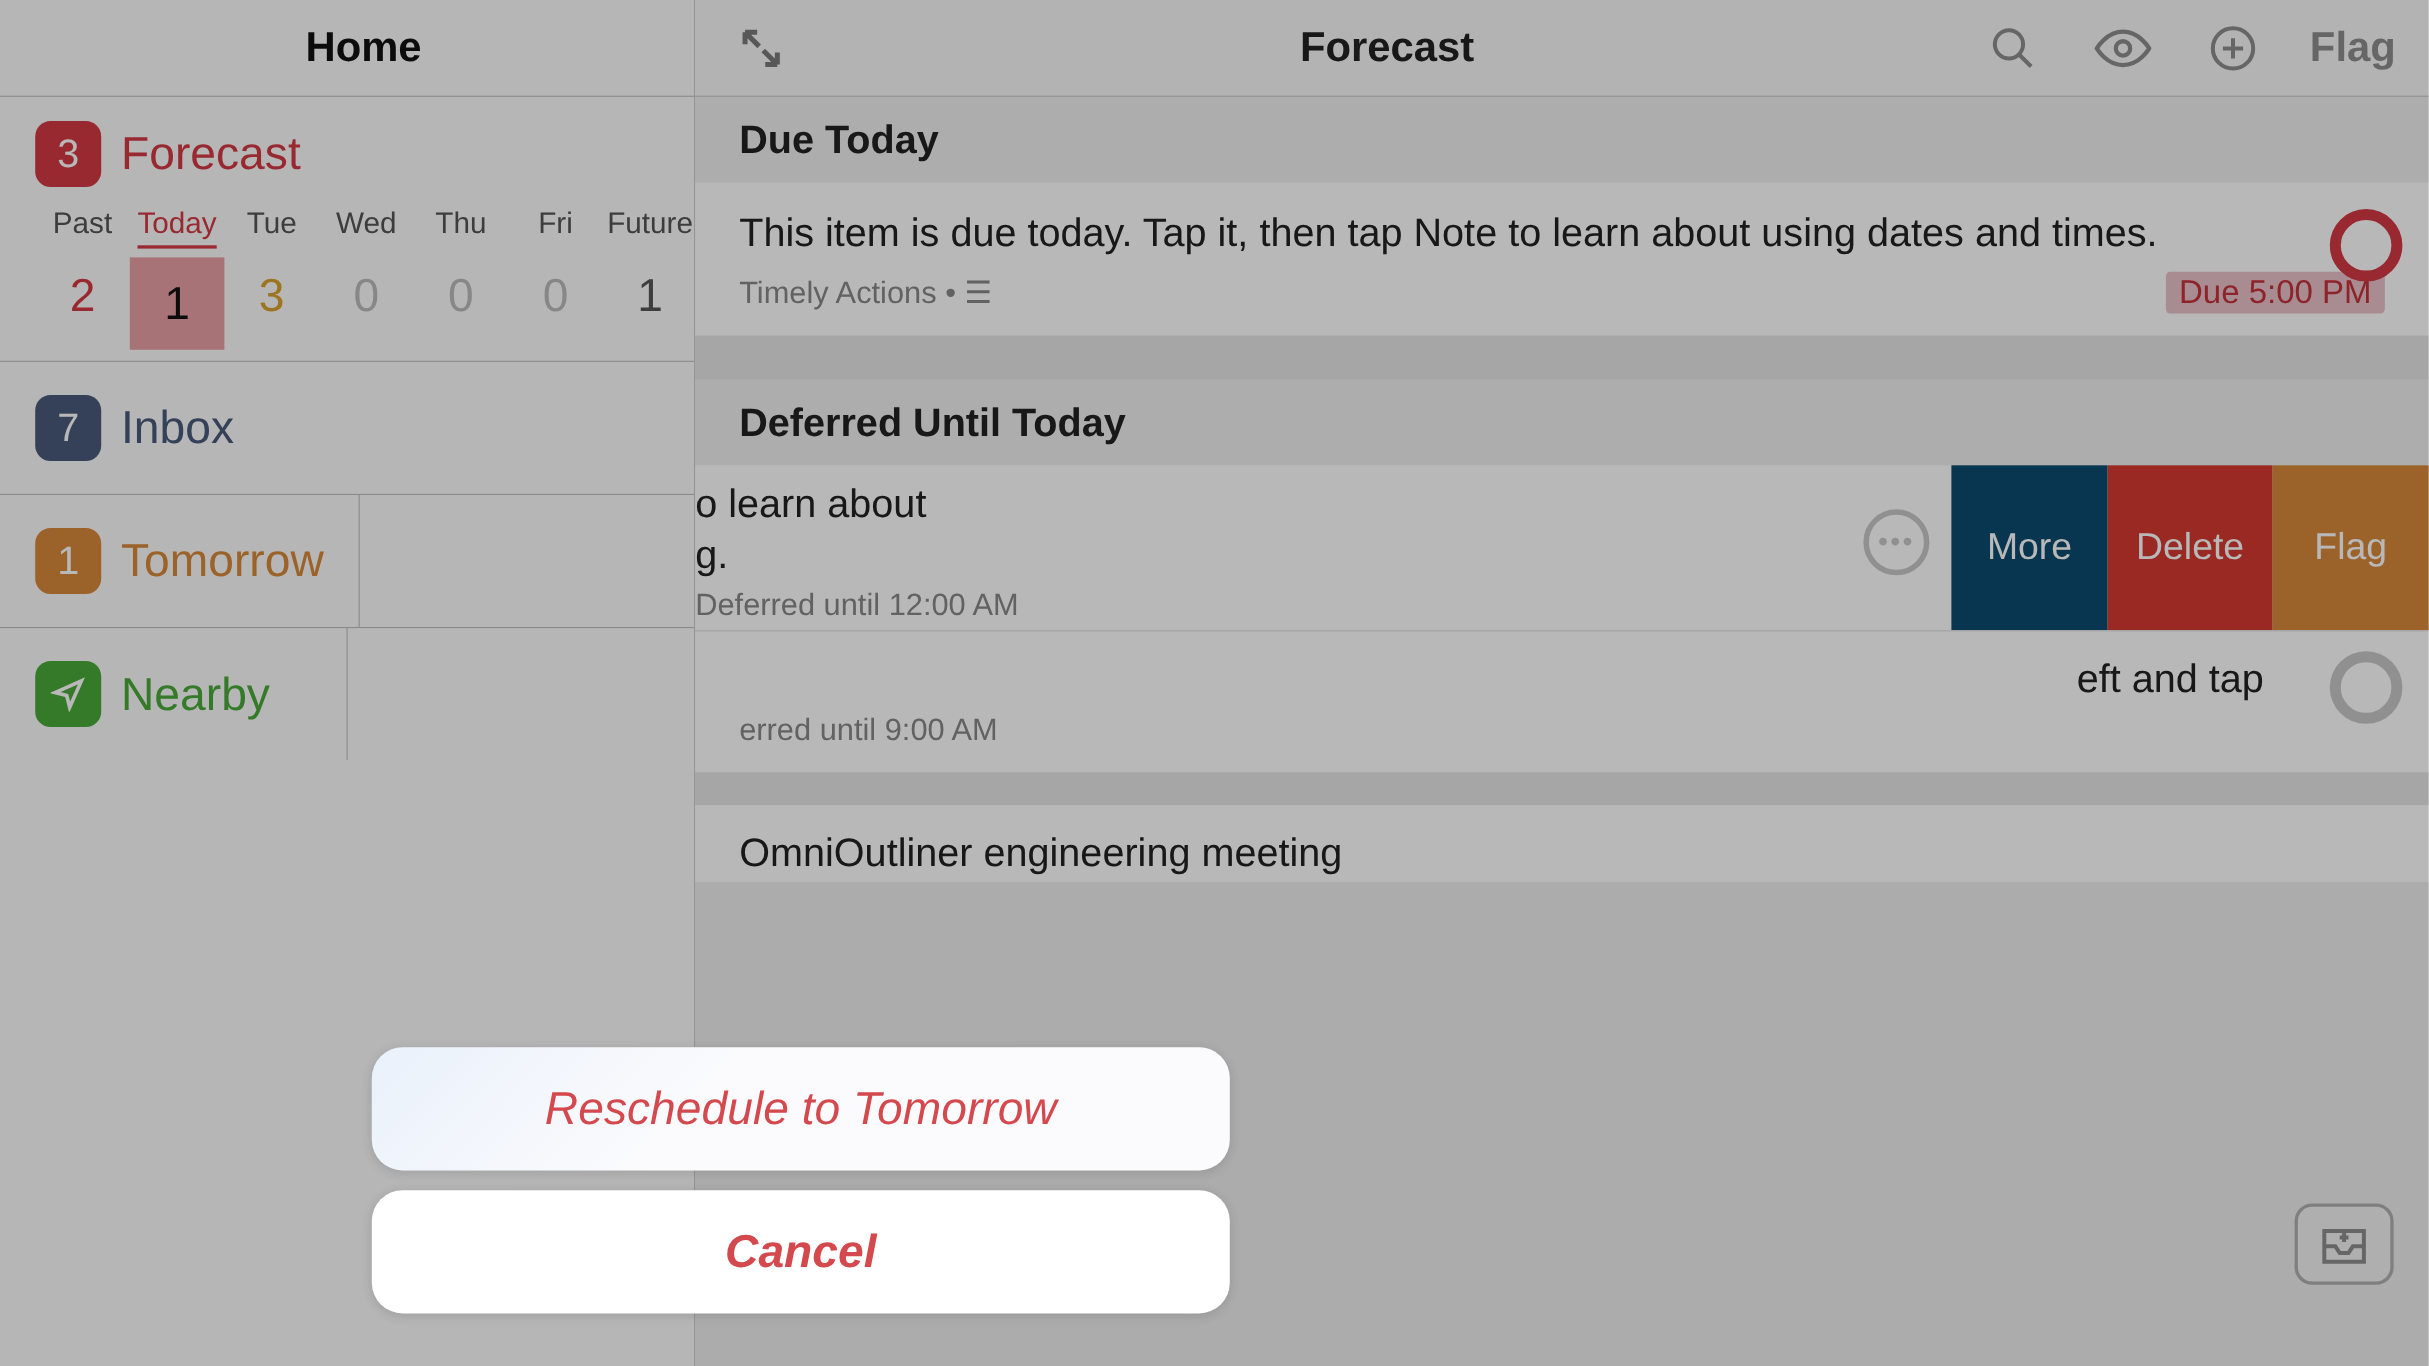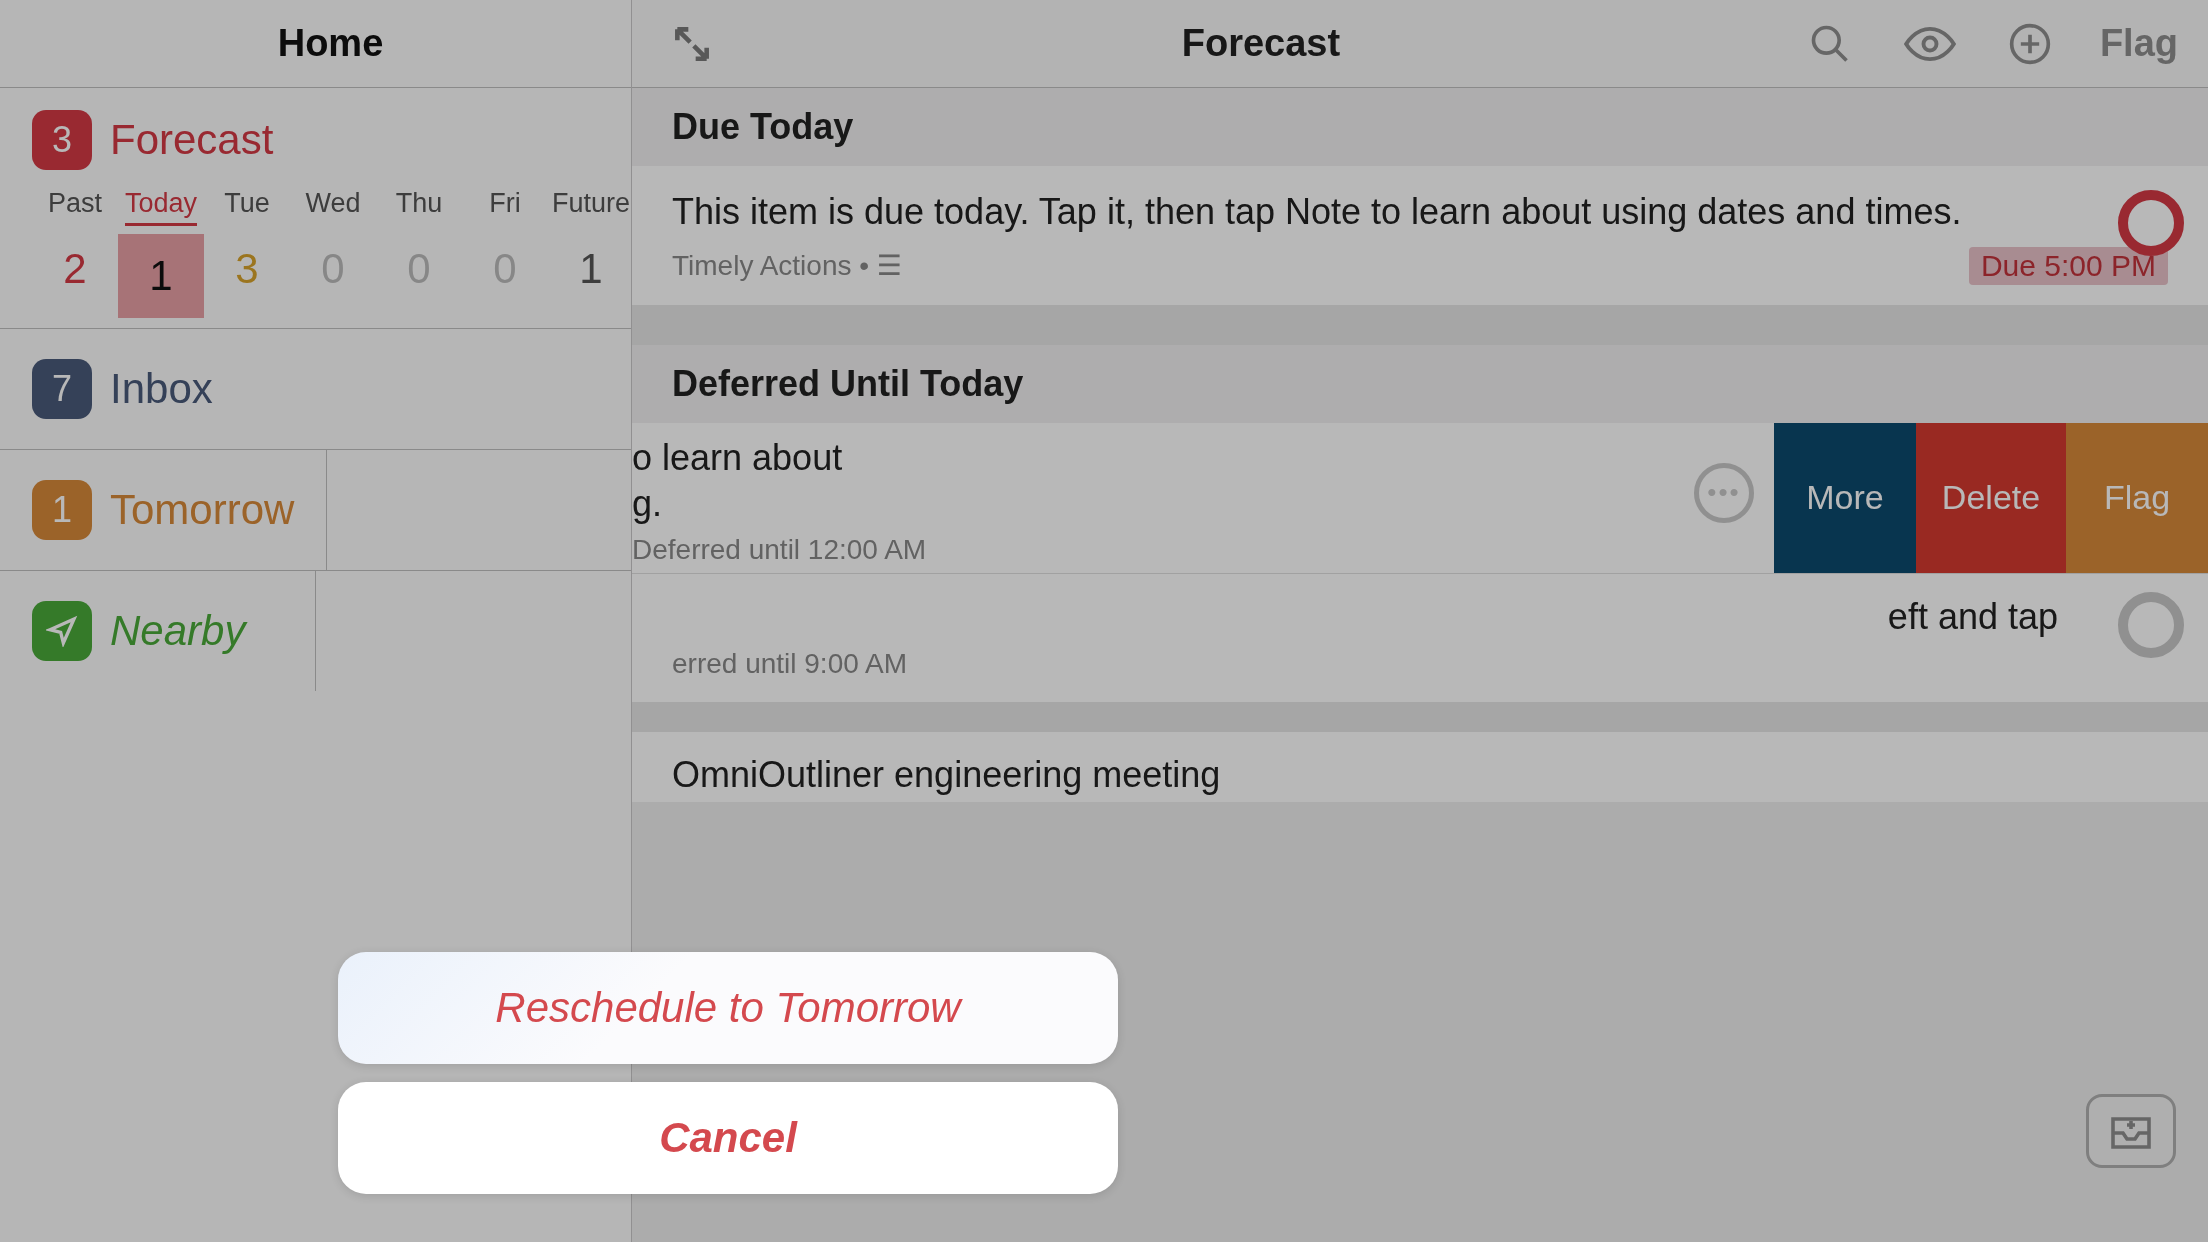--- a/index.html
+++ b/index.html
@@ -114,21 +114,21 @@
     .side-two-col .half + .half { border-left: 1px solid #c0bfc0; }
 
     .badge-forecast { background: #d43a45; }
     .badge-inbox { background: #4a5a7a; }
     .badge-flagged { background: #d7893a; }
     .badge-nearby { background: #4aa93a; }
 
     .lbl-forecast { color: #d43a45; }
     .lbl-inbox { color: #4a5a7a; }
     .lbl-flagged { color: #d7893a; }
-    .lbl-nearby { color: #4aa93a; font-style: italic; }
+    .lbl-nearby { color: #4aa93a; }
 
     
     .detail {
       flex: 1;
       background: #efefef;
       display: flex;
       flex-direction: column;
     }
     .detail-header {
       height: 88px;

